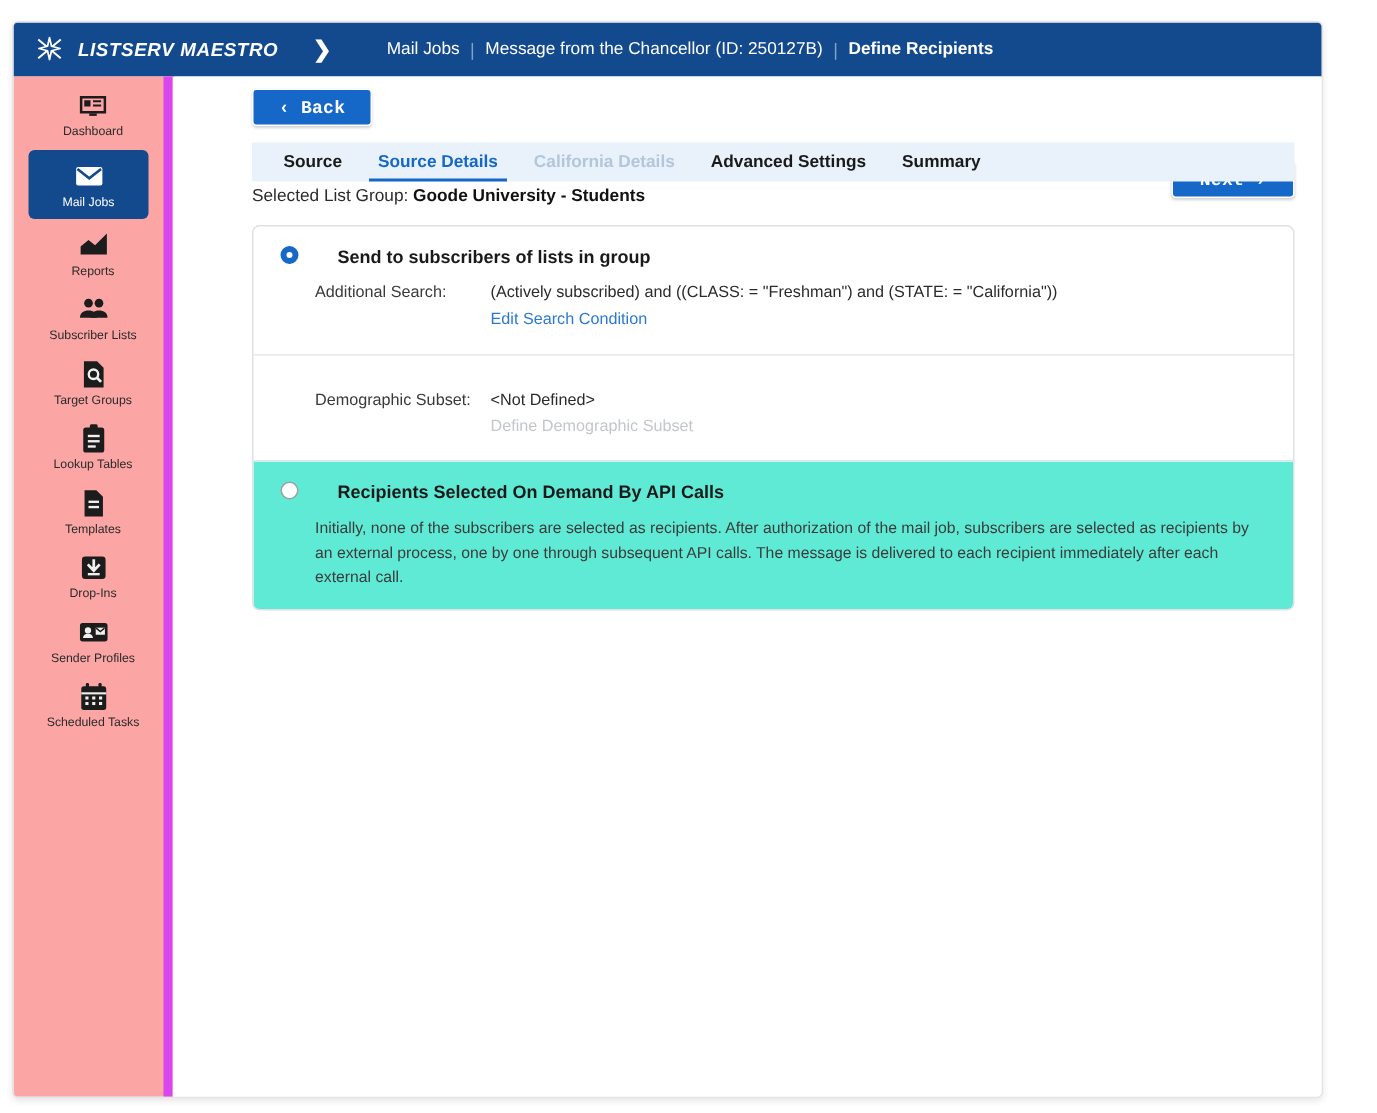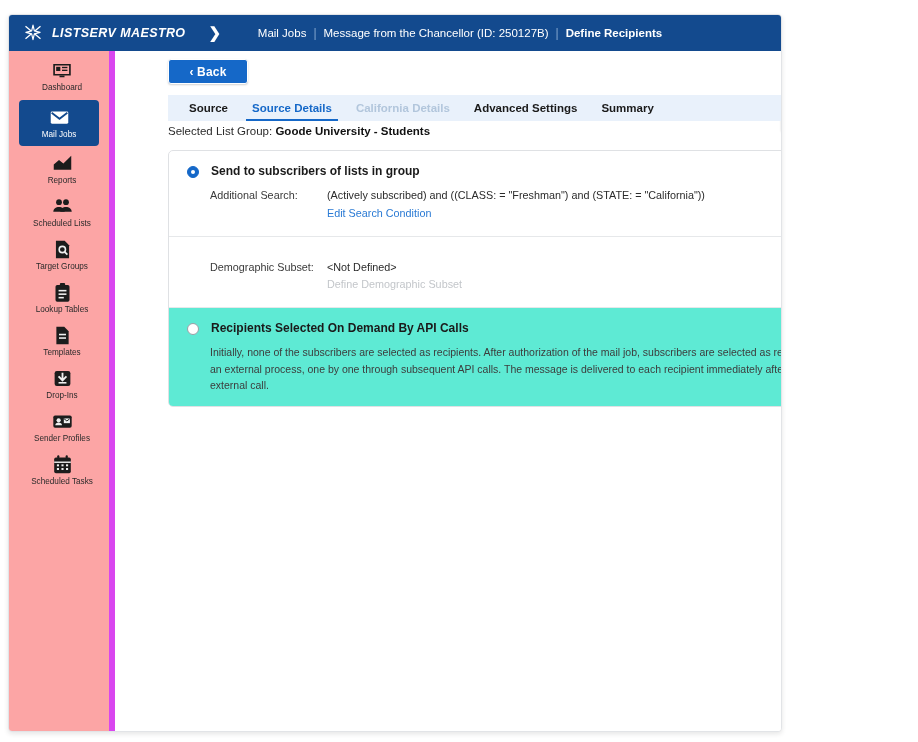--- a/index.html
+++ b/index.html
@@ -10,21 +10,21 @@
     height: 742px;
     background: #ffffff;
     font-family: "Liberation Sans", sans-serif;
     overflow: hidden;
   }
 
   .app-window {
     position: absolute;
     left: 8px;
     top: 14px;
-    width: 774px;
+    width: 874px;
     height: 718px;
     background: #ffffff;
     border: 1px solid #e2e4e7;
     border-radius: 4px;
     box-shadow: 0 2px 5px rgba(0,0,0,0.10);
     overflow: hidden;
   }
 
   
   .topbar {
@@ -157,20 +157,21 @@
     border-radius: 3px;
     color: #ffffff;
     font-size: 12px;
     font-weight: bold;
     display: flex;
     align-items: center;
     justify-content: center;
     cursor: pointer;
     box-shadow: 0 1px 2px rgba(0,0,0,0.18);
     letter-spacing: 0.2px;
+    font-family: Liberation Mono, monospace;
   }
   .btn-back { left: 52px; width: 80px; }
   .btn-next { right: 48px; width: 82px; margin-top: 48px; }
 
   
   .tabstrip {
     position: relative;
     margin: 0 48px 0 52px;
     height: 26px;
     background: #e9f1fb;
@@ -220,22 +221,22 @@
     background: #ffffff;
   }
   .opt-block {
     padding: 13px 0 13px 0;
   }
   .opt-block.shaded { background: #5eead4; }
   .opt-block + .opt-block { border-top: 1px solid #e6e8ea; }
 
   .opt-head {
     display: flex;
-    align-items: flex-end;
-    gap: 12px;
+    align-items: flex-start;
+    gap: 26px;
     padding-left: 18px;
   }
   .radio {
     width: 12px; height: 12px;
     border-radius: 50%;
     border: 1px solid #9aa0a6;
     background: #ffffff;
     flex: 0 0 auto;
     cursor: pointer;
     position: relative;
@@ -361,21 +362,21 @@
 
     <div class="nav-item">
       <span class="nav-icon">
         <svg width="21" height="21" viewBox="0 0 24 24" fill="currentColor">
           <circle cx="8" cy="7" r="3.3"></circle>
             <circle cx="16" cy="7" r="3.3"></circle>
           <path d="M1.5 18c0-3.6 2.9-5.5 6.5-5.5s6.5 1.9 6.5 5.5z"></path>
           <path d="M9.5 18c0-3.6 2.9-5.5 6.5-5.5s6.5 1.9 6.5 5.5z"></path>
         </svg>
       </span>
-      <span class="nav-label">Scheduled Lists</span>
+      <span class="nav-label">Subscriber Lists</span>
     </div>
 
     <div class="nav-item">
       <span class="nav-icon">
         <svg width="21" height="21" viewBox="0 0 24 24" fill="currentColor">
           <path d="M4.5 2h10l5 5v15h-15z"></path>
           <circle cx="11.8" cy="12" r="3.6" fill="none" stroke="#efefef" stroke-width="1.8"></circle>
           <path d="M14.4 14.6 L17.6 17.8" stroke="#efefef" stroke-width="2.1" fill="none"></path>
         </svg>
       </span>

